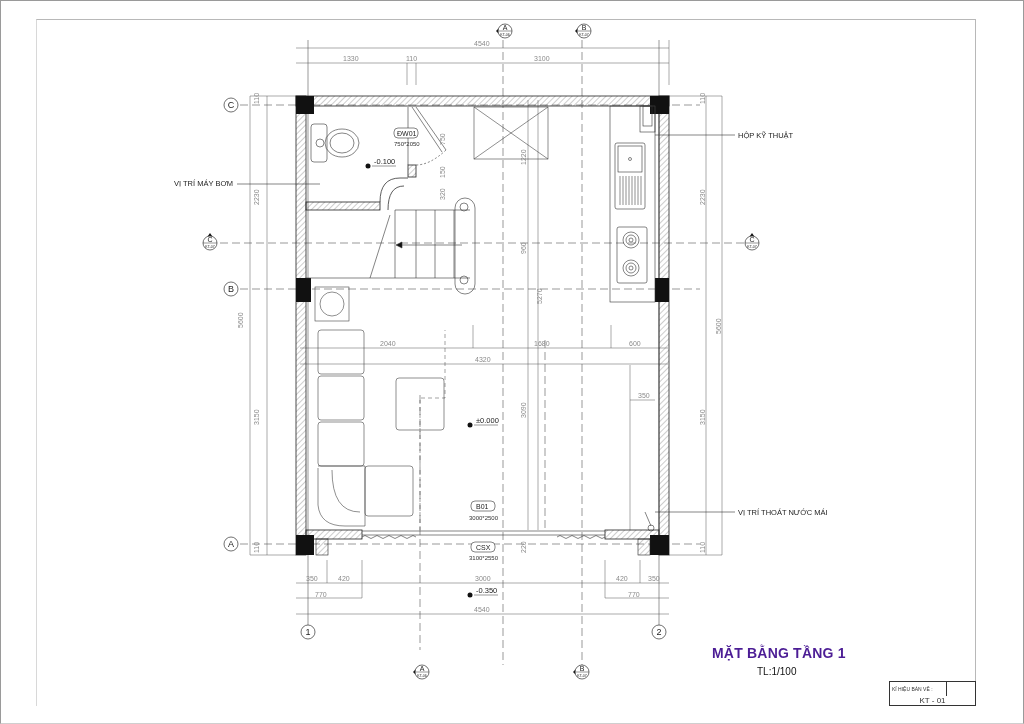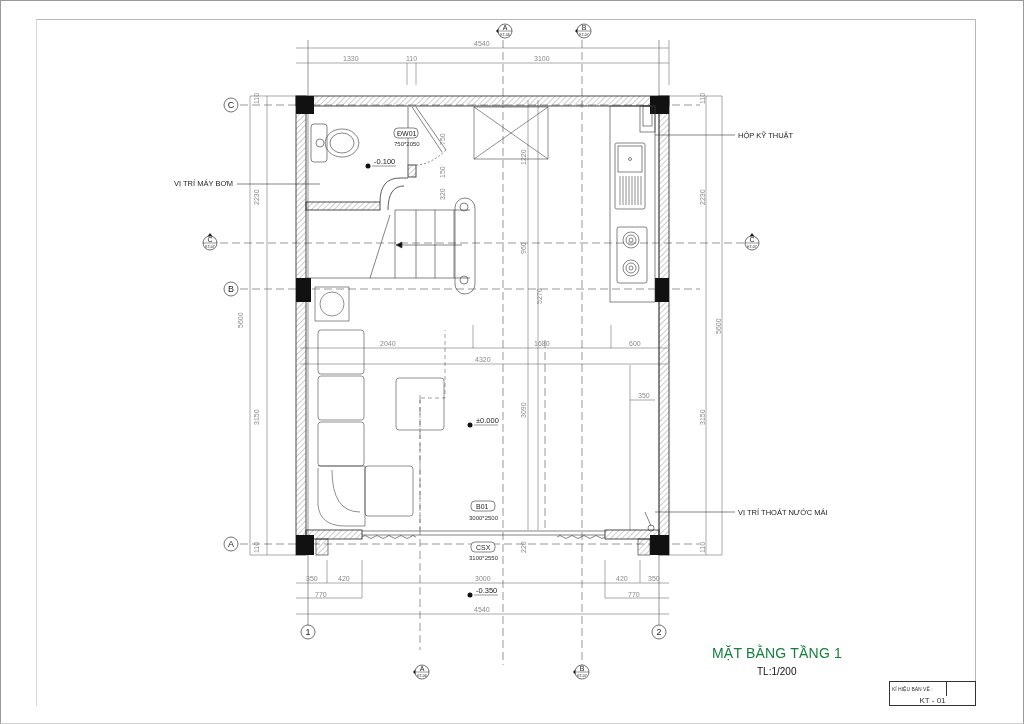--- a/index.html
+++ b/index.html
@@ -3,21 +3,21 @@
 <meta charset="utf-8">
 <style>
   html,body{margin:0;padding:0;background:#fff;}
   body{width:1024px;height:724px;position:relative;overflow:hidden;font-family:"Liberation Sans",sans-serif;}
   .sheet{position:absolute;left:0;top:0;width:1022px;height:722px;border:1px solid #9a9a9a;border-bottom:1px solid #cfcfcf;}
   .inner{position:absolute;left:36px;top:19px;width:938px;height:686px;border-left:1px solid #d8d8d8;border-top:1px solid #b8b8b8;border-right:1px solid #b8b8b8;}
   svg{position:absolute;left:0;top:0;}
   .dim{font-family:"Liberation Sans",sans-serif;font-size:7px;fill:#8a8a8a;}
   .lbl{font-family:"Liberation Sans",sans-serif;font-size:7.5px;fill:#222;}
   .tag{font-family:"Liberation Sans",sans-serif;font-size:7px;fill:#222;}
-  .title{position:absolute;left:712px;top:645px;font-size:14px;font-weight:normal;color:#15803d;letter-spacing:0.2px;}
+  .title{position:absolute;left:712px;top:645px;font-size:14px;font-weight:bold;color:#4c1d95;letter-spacing:0.2px;}
   .scale{position:absolute;left:757px;top:666px;font-size:10px;color:#111;}
   .titleblock{position:absolute;left:889px;top:681px;width:85px;height:23px;border:1px solid #333;display:flex;flex-direction:column;}
   .tb-label{width:57px;border-right:1px solid #333;font-size:5px;color:#333;padding:4px 2px;box-sizing:border-box;}
   .tb-code{flex:1;font-size:8px;color:#333;display:flex;align-items:center;justify-content:center;}
 </style>
 </head>
 <body>
 
 <div class="sheet"></div>
 <div class="inner"></div>
@@ -323,17 +323,17 @@
     <text x="582" y="671" font-size="7">B</text>
     <text x="582" y="677" font-size="3.5">KT-07</text>
     <text x="210" y="242" font-size="7">C</text>
     <text x="210" y="248" font-size="3.5">KT-07</text>
     <text x="752" y="242" font-size="7">C</text>
     <text x="752" y="248" font-size="3.5">KT-07</text>
   </g>
 </svg>
 
 <div class="title">MẶT BẰNG TẦNG 1</div>
-<div class="scale">TL:1/200</div>
+<div class="scale">TL:1/100</div>
 <div class="titleblock">
   <div class="tb-label">KÍ HIỆU BẢN VẼ :</div>
   <div class="tb-code">KT - 01</div>
 </div>
 
 </body></html>

